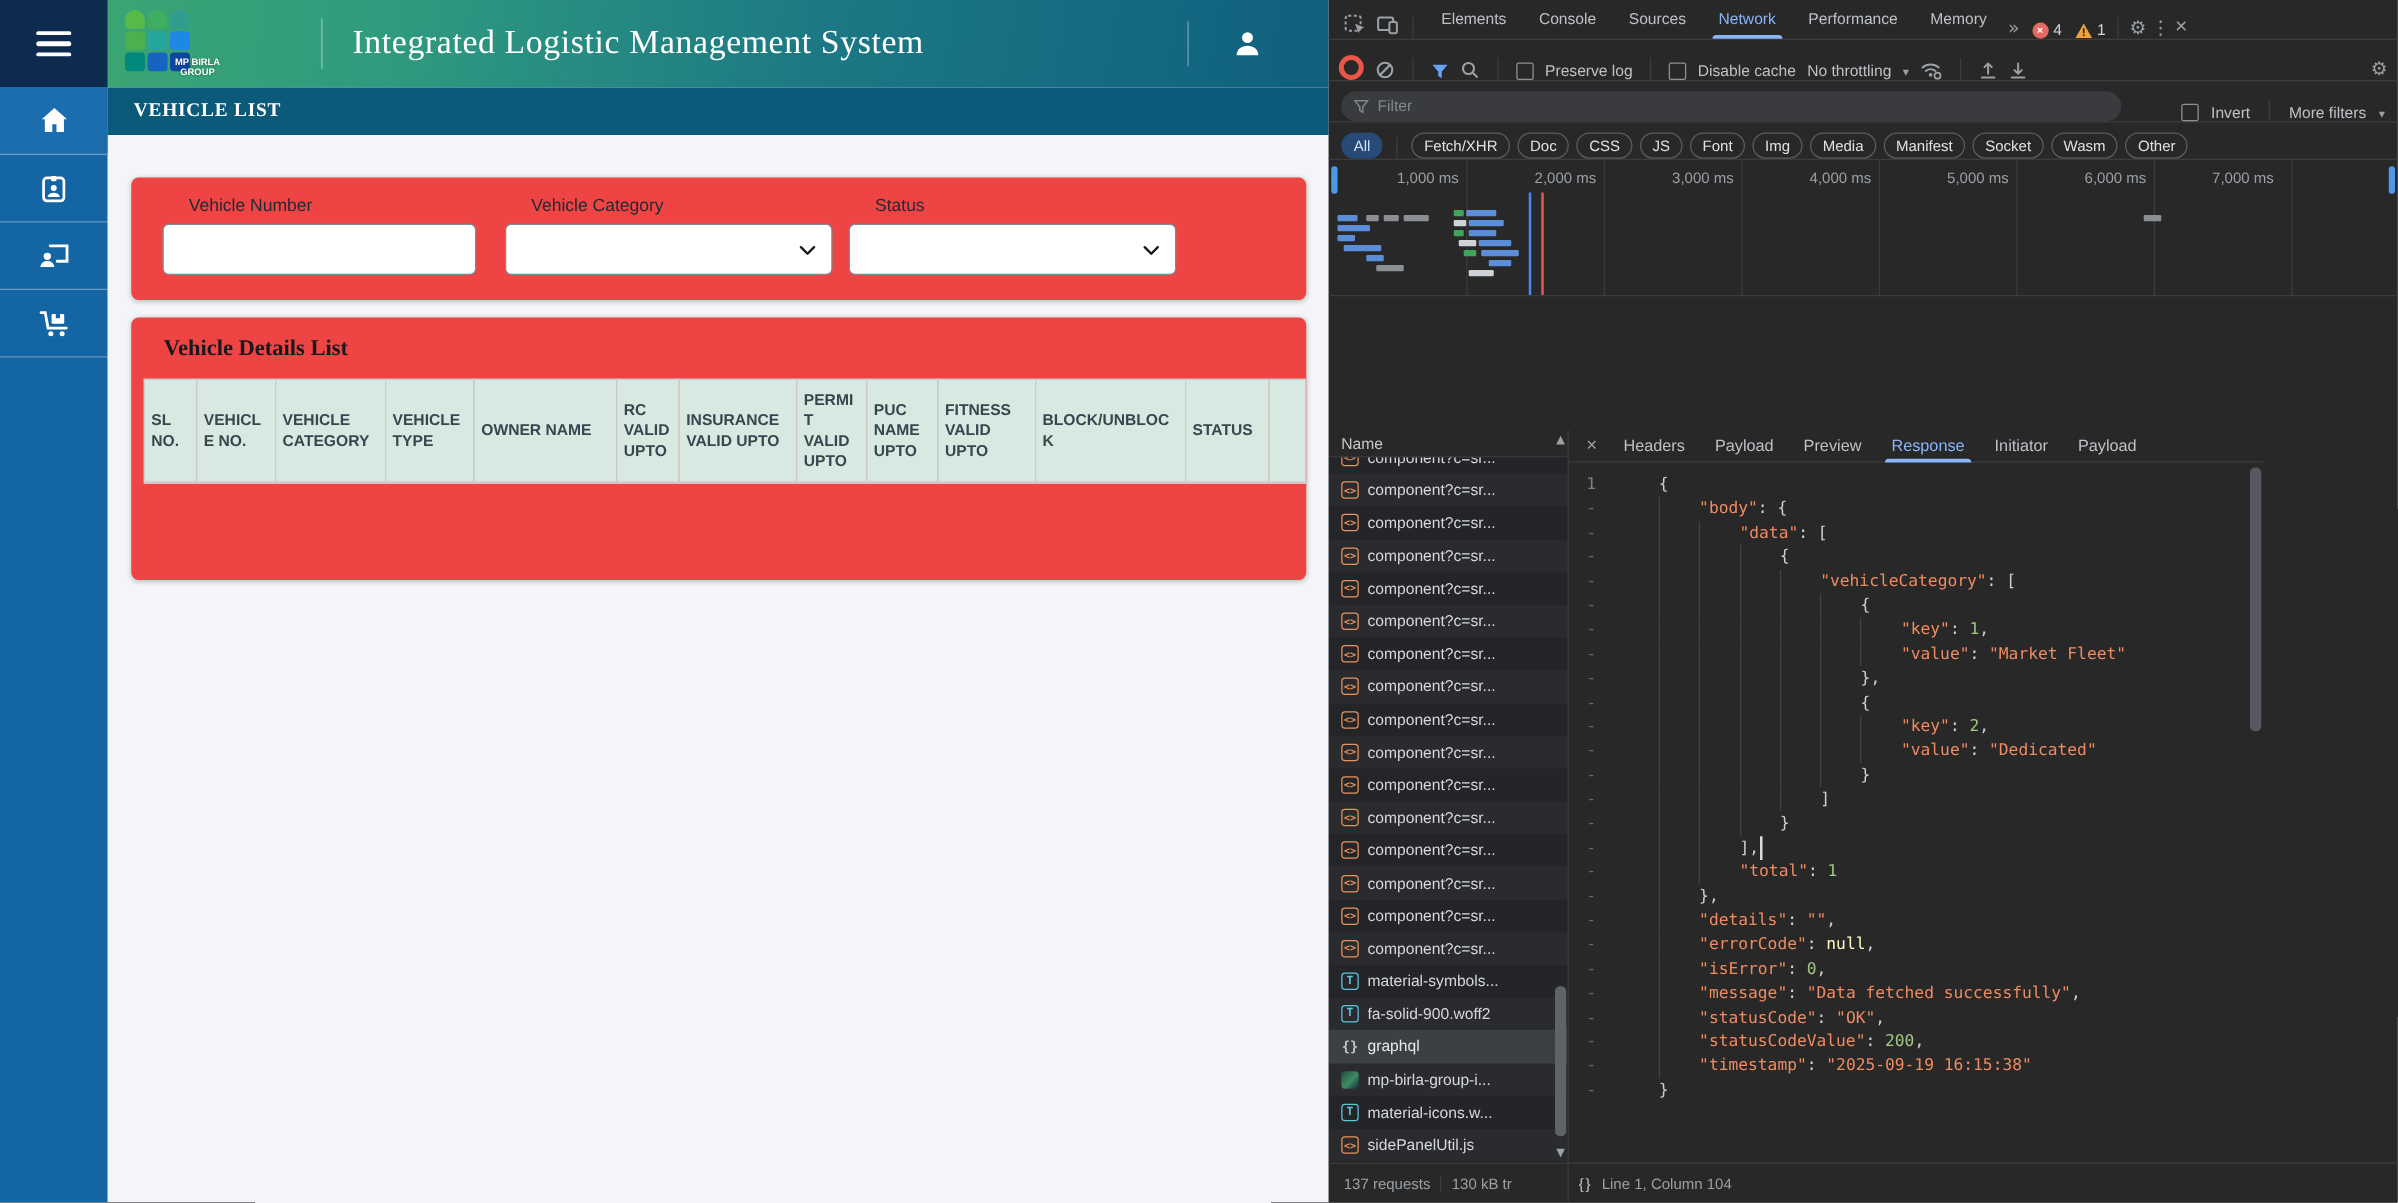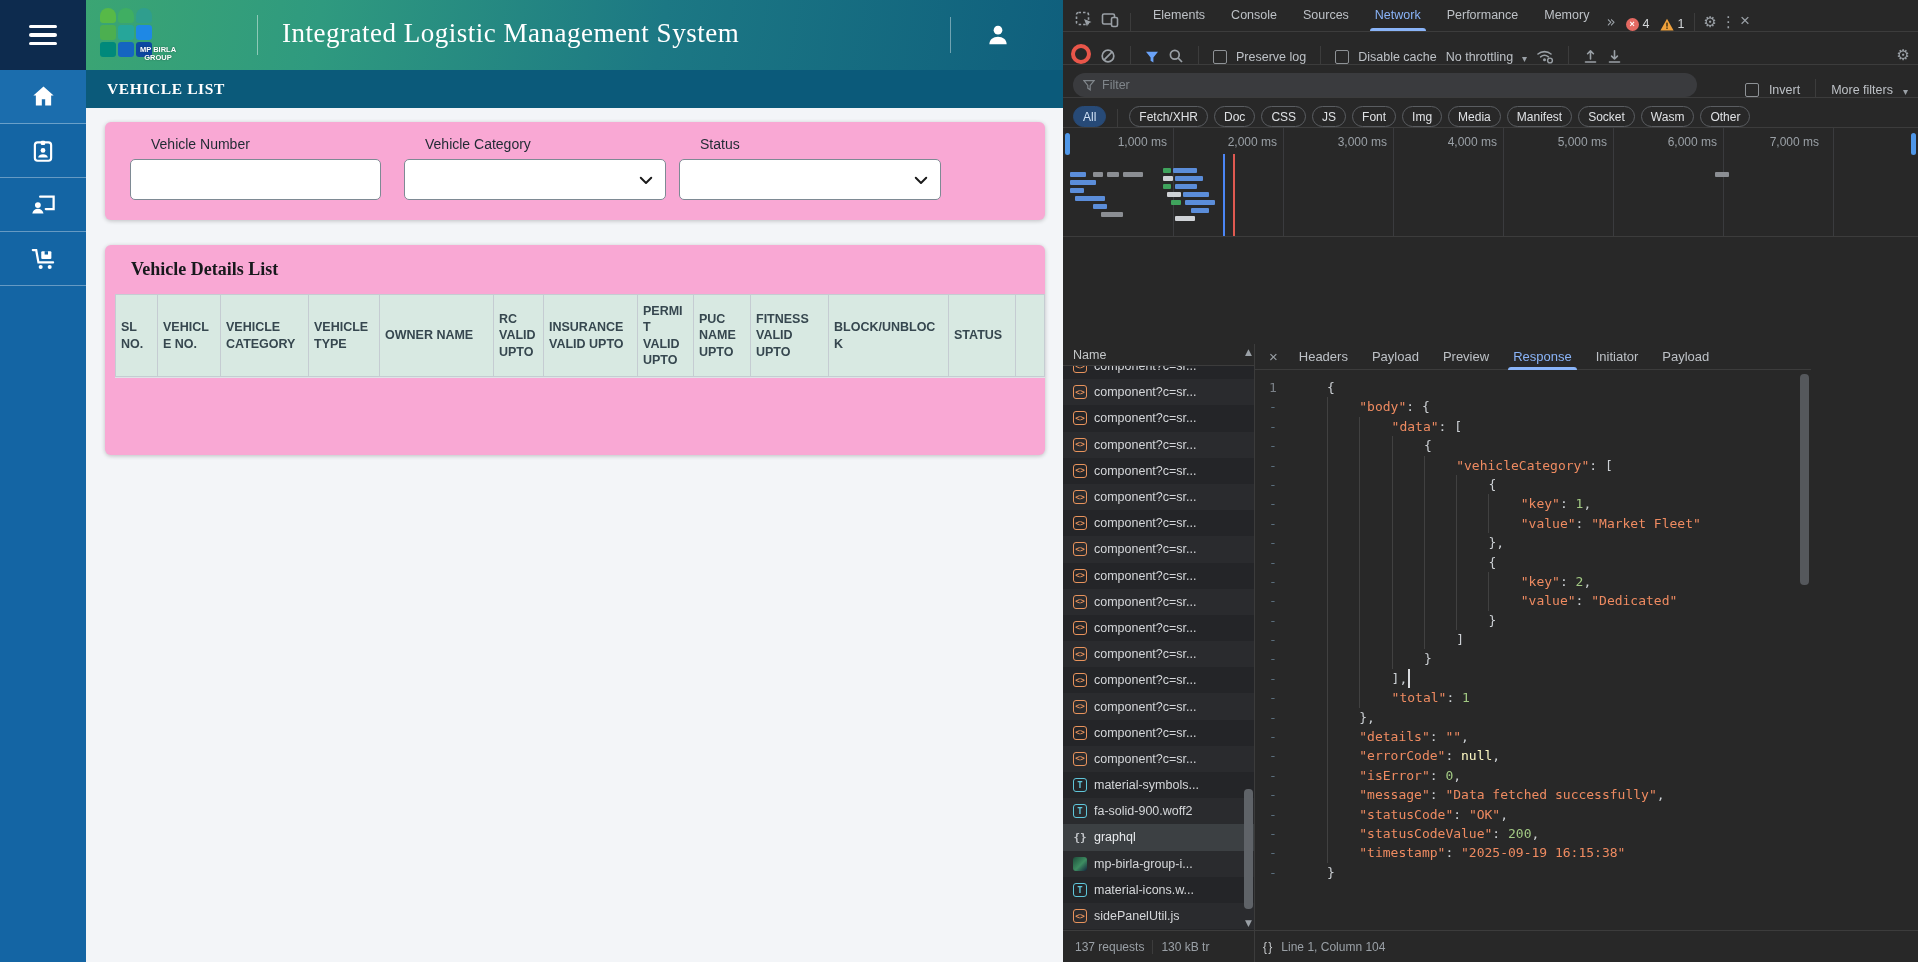--- a/index.html
+++ b/index.html
@@ -28,30 +28,30 @@
   .hdr-divider{position:absolute;left:257px;top:15px;width:1px;height:40px;background:rgba(255,255,255,.45);}
   .app-title{position:absolute;left:282px;top:18px;color:#fff;font-family:"Liberation Serif",serif;font-size:27px;letter-spacing:.5px;}
   .hdr-right-divider{position:absolute;left:950px;top:17px;width:1px;height:36px;background:rgba(255,255,255,.4);}
   .person-btn{position:absolute;left:978px;top:17px;width:40px;height:36px;display:flex;align-items:center;justify-content:center;cursor:pointer;}
   .page-bar{position:absolute;left:86px;top:70px;width:977px;height:38px;background:#0b5a7a;color:#fff;display:flex;align-items:center;}
   .page-bar span{margin-left:21px;font-family:"Liberation Serif",serif;font-weight:bold;font-size:15.5px;letter-spacing:.6px;}
   .sidebar{position:absolute;left:0;top:70px;width:86px;height:892px;background:#1465a4;}
   .side-item{width:86px;height:53px;display:flex;align-items:center;justify-content:center;border-bottom:1px solid rgba(255,255,255,.35);cursor:pointer;}
   .side-item.active{background:#1b6dad;}
   
-  .card{position:absolute;background:#f9a8d4;border-radius:6px;box-shadow:0 1px 4px rgba(0,0,0,.22);}
+  .card{position:absolute;background:#ef4444;border-radius:6px;box-shadow:0 1px 4px rgba(0,0,0,.22);margin-top:20px;}
   #filter-card{left:105px;top:122px;width:940px;height:98px;}
   .field{position:absolute;top:14px;}
   .field .flabel{display:block;font-size:14px;color:#1f2a33;margin:0 0 7px 21px;}
   .finput{height:39px;border:1px solid #7e8a94;border-radius:5px;background:#fff;position:relative;}
   .field:nth-child(1){left:25px;} .field:nth-child(1) .finput{width:249px;}
   .field:nth-child(2){left:299px;} .field:nth-child(2) .finput{width:260px;}
   .field:nth-child(3){left:574px;} .field:nth-child(3) .finput{width:260px;}
   .sel-caret{position:absolute;right:10px;top:11px;}
-  #details-card{left:105px;top:245px;width:940px;height:210px;overflow:hidden;}
+  #details-card{left:105px;top:234px;width:940px;height:210px;overflow:hidden;}
   .details-title{margin:14px 0 0 26px;font-family:"Liberation Serif",serif;font-weight:bold;font-size:18px;color:#17191c;}
   .vtable{position:absolute;left:10px;top:49px;width:930px;height:83px;display:flex;}
   .vth{box-sizing:border-box;background:#d8e9e2;border-top:1px solid #c5ccd2;border-bottom:1px solid #c5ccd2;border-left:1px solid #c5ccd2;
      display:flex;align-items:center;padding:4px 5px;font-size:12.5px;font-weight:bold;color:#36474f;line-height:1.3;overflow-wrap:anywhere;}
   .vth:last-child{border-right:1px solid #c5ccd2;flex:1;}
   .tbl-underline{position:absolute;left:10px;top:132px;width:930px;height:1px;background:#dfe3e6;}
   
   #devtools{position:absolute;left:1063px;top:0;width:855px;height:962px;background:#282828;color:#c7cacd;font-size:12.5px;}
   .dt-row{box-sizing:border-box;border-bottom:1px solid #3c3c3c;display:flex;align-items:flex-end;}
   #dt-tabbar{height:32px;padding:0 6px 0 10px;gap:4px;}

